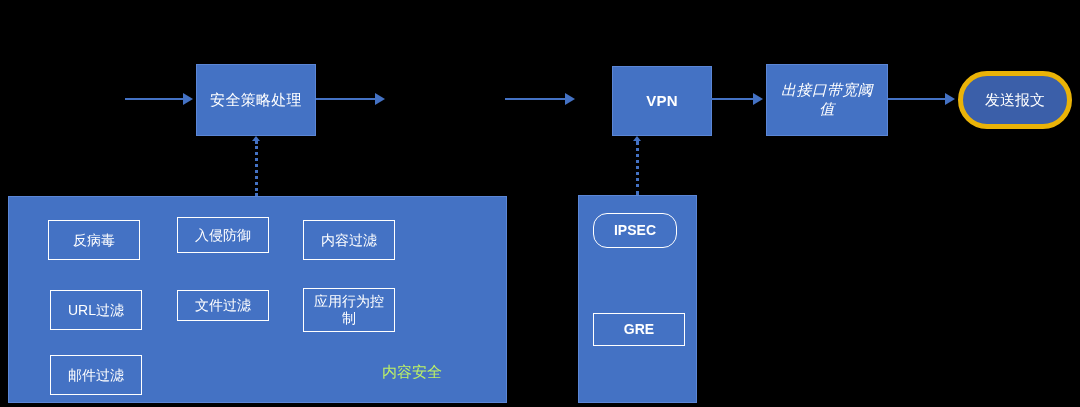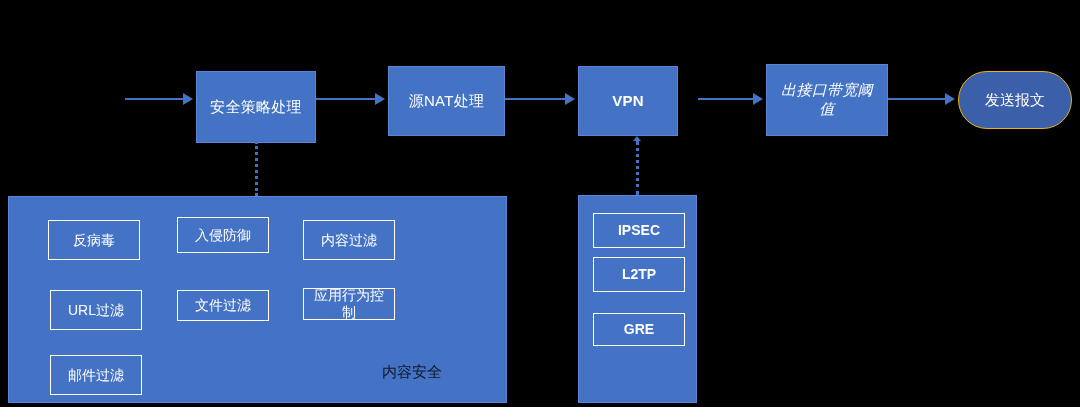--- a/index.html
+++ b/index.html
@@ -30,21 +30,21 @@
     font-size: 15px;
     line-height: 1.25;
     letter-spacing: 0.3px;
   }
   .node.latin { font-weight: bold; }
 
   
   .terminator {
     position: absolute;
     background: #3B5FA9;
-    border: 1px solid #eab308;
+    border: 5px solid #eab308;
     border-radius: 36px;
     color: #FFFFFF;
     display: flex;
     align-items: center;
     justify-content: center;
     box-sizing: border-box;
     font-size: 15px;
   }
 
   
@@ -93,40 +93,37 @@
     justify-content: center;
     text-align: center;
     box-sizing: border-box;
     font-size: 14px;
     line-height: 1.2;
     background: transparent;
   }
   .panel-item.latin { font-weight: bold; font-size: 14px; }
   .panel-label {
     position: absolute;
-    color: #0f172a;
+    color: #bef264;
     font-size: 15px;
     white-space: nowrap;
   }
 </style>
 </head>
 <body>
 
 <div id="canvas">
 
 
-  <div class="node" style="left:196px; top:64px; width:120px; height:72px;margin-top:7px;">
+  <div class="node" style="left:196px; top:64px; width:120px; height:72px;">
     <span>安全策略处理</span>
   </div>
 
-  <div class="node" style="left:388px; top:66px; width:117px; height:70px;">
-    <span>源NAT处理</span>
-  </div>
-
-  <div class="node latin" style="left:578px; top:66px; width:100px; height:70px;">
+
+  <div class="node latin" style="left:612px; top:66px; width:100px; height:70px;">
     <span>VPN</span>
   </div>
 
   <div class="node" style="left:766px; top:64px; width:122px; height:72px; padding:0 12px;font-style:italic;">
     <span>出接口带宽阈值</span>
   </div>
 
   <div class="terminator" style="left:958px; top:71px; width:114px; height:58px;">
     <span>发送报文</span>
   </div>
@@ -167,40 +164,37 @@
     </div>
 
     <div class="panel-item" style="left:41px; top:93px; width:92px; height:40px;">
       <span>URL过滤</span>
     </div>
 
     <div class="panel-item" style="left:168px; top:93px; width:92px; height:31px;">
       <span>文件过滤</span>
     </div>
 
-    <div class="panel-item" style="left:294px; top:91px; width:92px; height:32px; padding:12px 6px;">
+    <div class="panel-item" style="left:294px; top:91px; width:92px; height:44px; padding:12px 6px;">
       <span>应用行为控制</span>
     </div>
 
     <div class="panel-item" style="left:41px; top:158px; width:92px; height:40px;">
       <span>邮件过滤</span>
     </div>
 
     <div class="panel-label" style="left:373px; top:166px;">内容安全</div>
   </div>
 
   <div class="panel" style="left:578px; top:195px; width:119px; height:208px;">
 
-    <div class="panel-item latin" style="left:14px; top:17px; width:92px; height:35px;">
+    <div class="panel-item latin" style="left:14px; top:17px; width:84px; height:35px;border-radius:14px;">
       <span>IPSEC</span>
     </div>
 
-    <div class="panel-item latin" style="left:14px; top:61px; width:92px; height:35px;">
-      <span>L2TP</span>
-    </div>
 
     <div class="panel-item latin" style="left:14px; top:117px; width:92px; height:33px;">
       <span>GRE</span>
     </div>
 
   </div>
 
 </div>
 
 </body></html>

